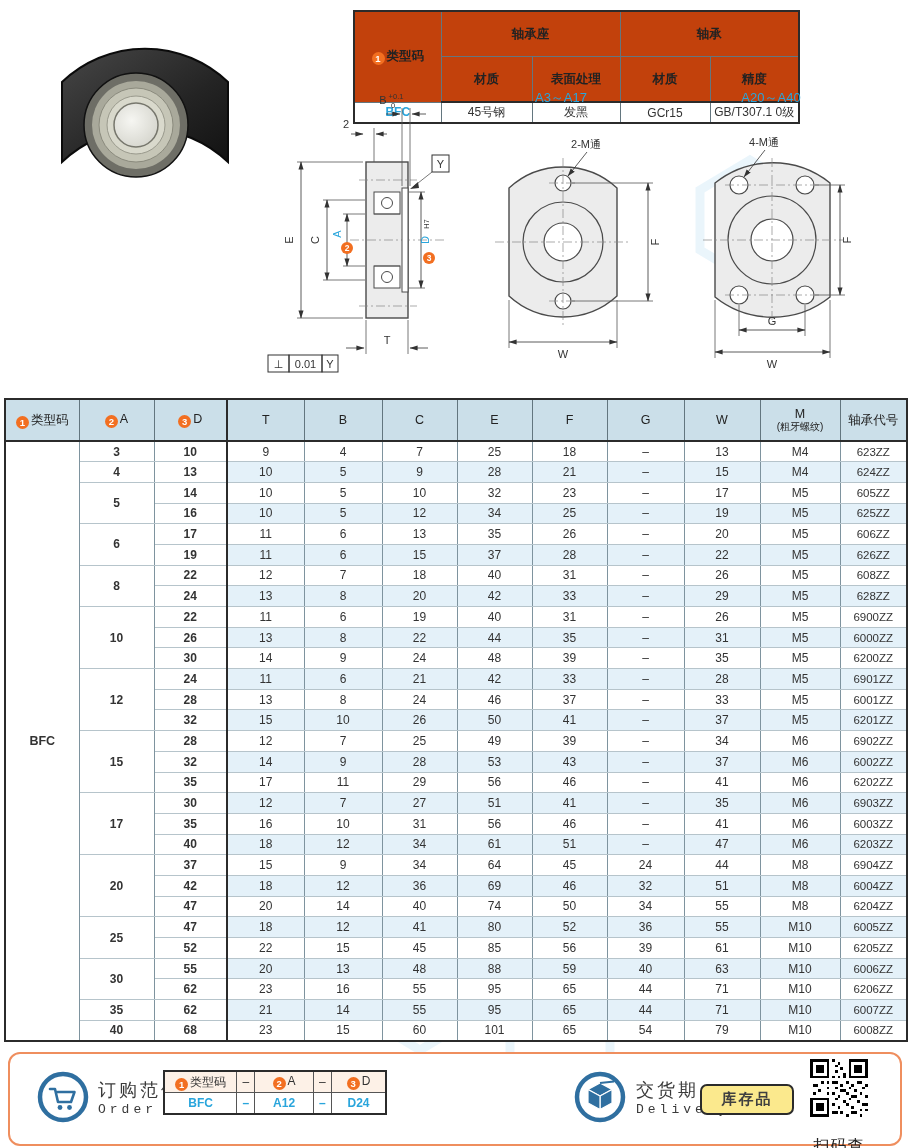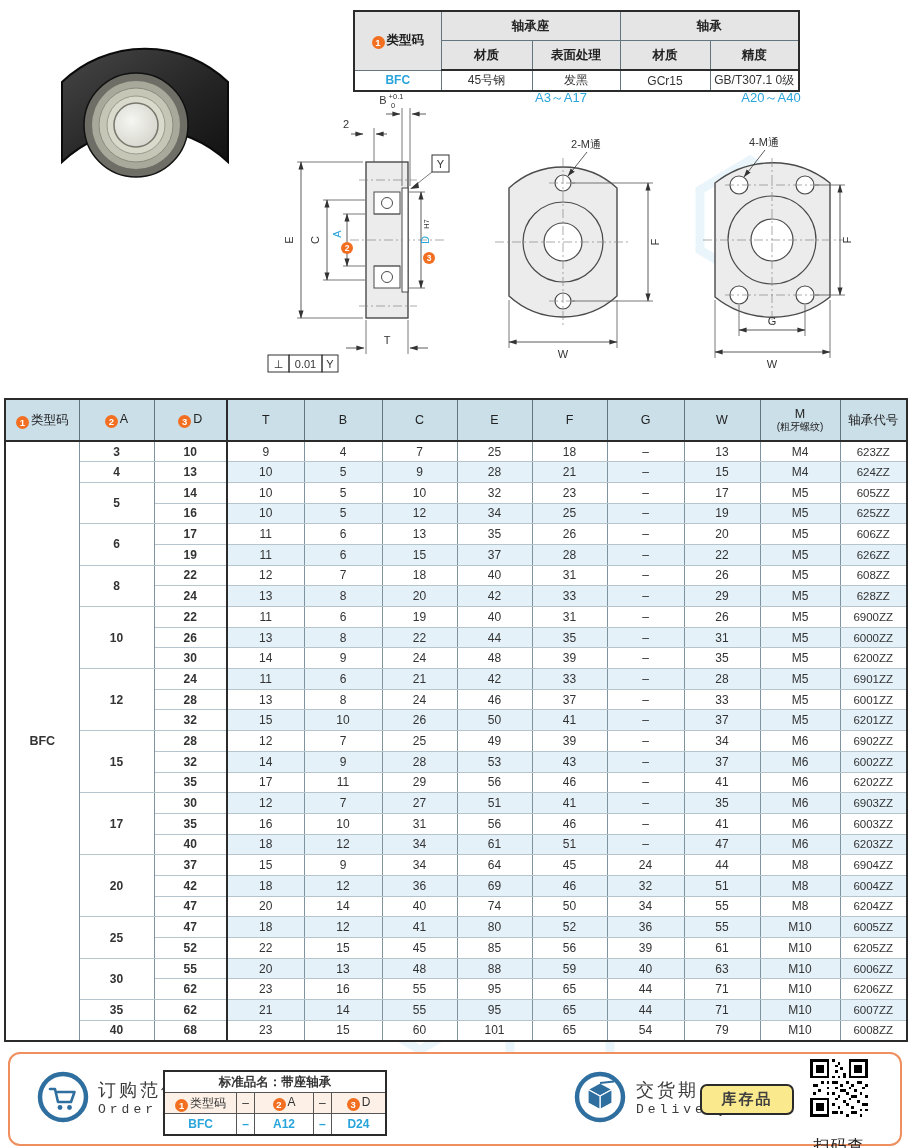--- a/index.html
+++ b/index.html
@@ -3,21 +3,21 @@
 <meta charset="utf-8">
 <style>
   html,body{margin:0;padding:0;background:#fff;}
   .page{position:relative;width:910px;height:1148px;background:#fff;overflow:hidden;
         font-family:"Liberation Sans","DejaVu Sans",sans-serif;color:#333;}
   .cyan{color:#29a5dc;font-weight:bold;}
   table{border-collapse:collapse;table-layout:fixed;}
 
   
   .spec-table{position:absolute;left:353px;top:10px;width:445px;border:2px solid #2b2b2b;background:#fff;}
-  .spec-table th{background:#e5e5e5;border:1px solid #63767f;font-size:12.5px;font-weight:bold;height:20px;color:#222;padding:4px;text-align:center;}
+  .spec-table th{background:#c2410c;border:1px solid #63767f;font-size:12.5px;font-weight:bold;height:20px;color:#222;padding:12px;text-align:center;}
   .spec-table tr.hdr2 th{border-bottom:2px solid #2b2b2b;text-align:center;}
   .spec-table td{border:1px solid #63767f;font-size:12px;height:19px;text-align:center;padding:0;background:#fff;}
 
   
   .circ{display:inline-flex;width:13px;height:13px;border-radius:50%;background:#f26f21;color:#fff;
         font-size:9.5px;font-weight:bold;align-items:center;justify-content:center;margin-right:2px;
         vertical-align:-2px;line-height:13px;}
 
   
   .main-table{position:absolute;left:4px;top:398px;width:902px;border:2px solid #2b2b2b;background:#fff;}
@@ -690,23 +690,20 @@
 
     <table class="order-table">
       <colgroup>
           <col style="width:72px">
           <col style="width:18px">
           <col style="width:58px">
           <col style="width:18px">
           <col style="width:54px">
         </colgroup>
       <tbody>
-          <tr class="title">
-        <td colspan="5">标准品名：带座轴承</td>
-      </tr>
       <tr class="cols">
         <td><span class="circ">1</span><span>类型码</span></td>
         <td>–</td>
         <td><span class="circ">2</span><span>A</span></td>
         <td>–</td>
         <td><span class="circ">3</span><span>D</span></td>
       </tr>
       <tr class="cyan">
         <td class="cyan">BFC</td>
         <td class="cyan">–</td>

